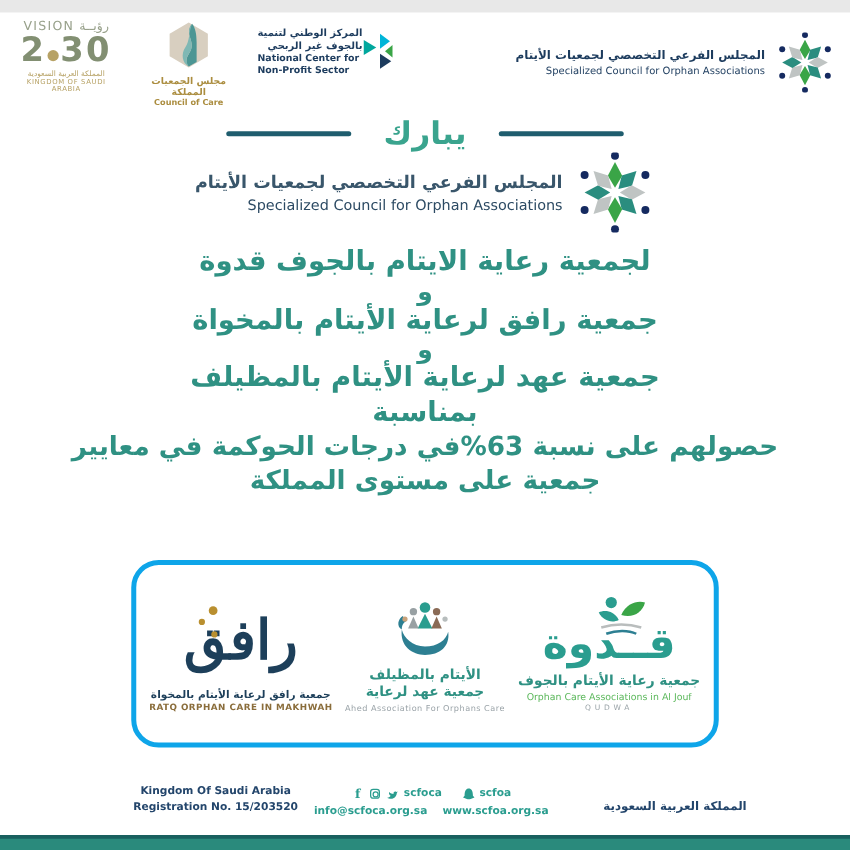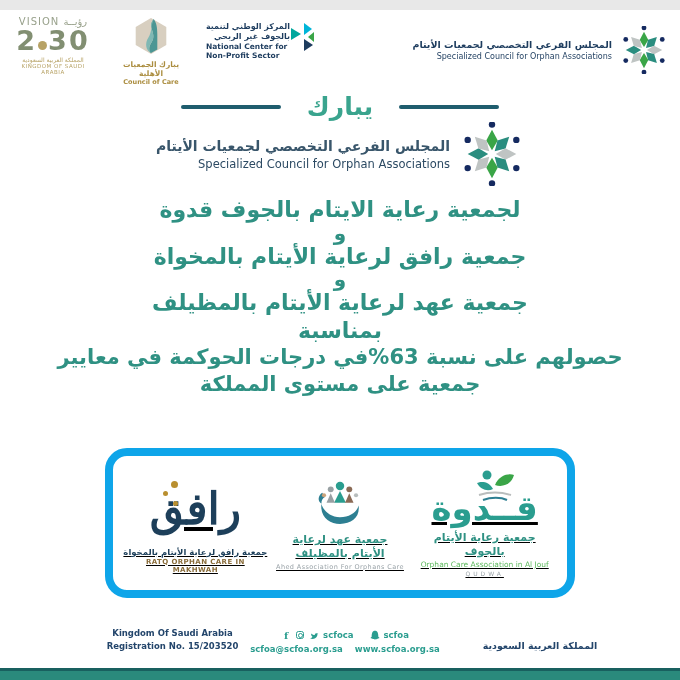--- a/index.html
+++ b/index.html
@@ -14,21 +14,21 @@
   .v2030 { width:86px; text-align:center; color:#8e987e; }
   .v2030 .v-row1 { font-size:10px; letter-spacing:1px; color:#98a18b; }
   .v2030 .v-year { font-size:27px; font-weight:bold; color:#828f72; line-height:1; letter-spacing:2px; }
   .v2030 .v-palm { display:inline-block; width:9px; height:9px; border-radius:50%; background:#b7a265; margin:0 1px; }
   .v2030 .v-sub { font-size:6px; color:#b7a265; margin-top:2px; direction:rtl; }
   .v2030 .v-sub2 { font-size:5.5px; color:#b7a265; letter-spacing:0.5px; }
   .cngo { width:78px; text-align:center; }
   .cngo svg { width:36px; height:40px; }
   .cngo .cngo-ar { font-size:7.5px; color:#ab8d3f; font-weight:bold; direction:rtl; }
   .cngo .cngo-en { font-size:6.5px; color:#ab8d3f; font-weight:bold; }
-  .ncnp { display:flex; gap:0; margin-top:6px; }
+  .ncnp { display:flex; gap:0; align-items:center; margin-top:6px; }
   .ncnp-text { text-align:right; color:#1d3c5e; }
   .ncnp-text .ar { font-size:8px; font-weight:bold; direction:rtl; line-height:1.25; }
   .ncnp-text .en { font-size:7.5px; font-weight:bold; line-height:1.2; text-align:left; }
   .ncnp svg { width:26px; height:30px; }
   .header-right { position:absolute; right:12px; top:16px; display:flex; gap:8px; align-items:center; }
   .hr-text { text-align:right; color:#1d3c5e; }
   .hr-text .ar { font-size:9.5px; font-weight:bold; direction:rtl; }
   .hr-text .en { font-size:8px; margin-top:2px; }
   
   .star-sm { width:48px; height:48px; }
@@ -42,22 +42,22 @@
   .cl-text { text-align:right; color:#2c4a63; }
   .cl-text .ar { font-size:14px; font-weight:bold; direction:rtl; color:#39566b; }
   .cl-text .en { font-size:11.5px; margin-top:3px; color:#2c4a63; }
   
   .main-block { position:absolute; top:186px; left:20px; right:20px; text-align:center; color:#2f9183; font-weight:bold; direction:rtl; }
   .main-block .l-big { font-size:22px; line-height:1.25; }
   .main-block .l-waw { font-size:20px; line-height:0.95; }
   .main-block .l-para { font-size:21px; line-height:1.3; }
   
   .partners { position:absolute; left:105px; top:438px; width:470px; height:150px;
-    border:8px solid #0ea5e9; border-radius:22px; display:flex; align-items:center;
-    justify-content:space-around; padding:16px 10px; background:#fff;text-decoration:underline; }
+    border:4px solid #0ea5e9; border-radius:22px; display:flex; align-items:center;
+    justify-content:space-around; padding:16px 10px; background:#fff; }
   .partner { width:150px; text-align:center; }
   .rafq-mark { position:relative; height:72px; }
   .rafq-word { font-size:44px; font-weight:bold; color:#1d3f5a; line-height:72px; font-family:"DejaVu Serif", serif; }
   .rafq-dot { position:absolute; width:7px; height:7px; border-radius:50%; background:#b98f2f; }
   .rafq-d1 { top:8px; left:48px; }
   .rafq-d2 { top:18px; left:40px; width:5px; height:5px; }
   .rafq-d3 { top:28px; left:50px; width:5px; height:5px; }
   .cap-ar-navy { font-size:8.5px; font-weight:bold; color:#1d3f5a; direction:rtl; margin-top:2px; }
   .cap-en-gold { font-size:7px; font-weight:bold; color:#8a6d3b; letter-spacing:0.4px; margin-top:1px; }
   .ahed-svg { width:54px; height:54px; }
@@ -97,21 +97,21 @@
       <div class="v-sub">المملكة العربية السعودية</div>
       <div class="v-sub2">KINGDOM OF SAUDI ARABIA</div>
     </div>
 
     <div class="cngo">
       <svg viewBox="0 0 40 44">
         <path d="M20 2 L37 12 L37 32 L20 42 L3 32 L3 12 Z" fill="#d8cfc0"></path>
         <path d="M23 3 C15 13 28 19 20 30 C16 36 19 41 20 41 L27 37 L27 20 C27 12 26 7 23 3 Z" fill="#3d8f8f" opacity="0.9"></path>
         <path d="M23 3 C15 13 28 19 20 30 C17 34 18 38 20 41 C14 38 13 30 17 24 C21 18 20 10 23 3 Z" fill="#7fb8b4"></path>
       </svg>
-      <div class="cngo-ar">يبارك الجمعيات الأهلية</div>
+      <div class="cngo-ar">مجلس الجمعيات المملكة</div>
       <div class="cngo-en">Council of Care</div>
     </div>
 
     <div class="ncnp">
       <div class="ncnp-text">
         <div class="ar">المركز الوطني لتنمية</div>
         <div class="ar">بالجوف غير الربحي</div>
         <div class="en">National Center for</div>
         <div class="en">Non-Profit Sector</div>
       </div>
@@ -210,38 +210,38 @@
         <path d="M10 34 C5 31 6 24 11 21 L14 26 C11 28 10 30 10 34 Z" fill="#2d7f92"></path>
         <circle cx="32" cy="13" r="5" fill="#2a9d8f"></circle>
         <path d="M32 19 L39 33 L25 33 Z" fill="#2a9d8f"></path>
         <circle cx="21" cy="17" r="3.5" fill="#98a0a3"></circle>
         <path d="M21 21.5 L26 33 L16 33 Z" fill="#98a0a3"></path>
         <circle cx="43" cy="17" r="3.5" fill="#8a6a55"></circle>
         <path d="M43 21.5 L48 33 L38 33 Z" fill="#8a6a55"></path>
         <circle cx="13" cy="24" r="2.5" fill="#c9a27a"></circle>
         <circle cx="51" cy="24" r="2.5" fill="#b7bdbd"></circle>
       </svg>
+      <div class="cap-ar-teal">الأيتام بالمظيلف</div>
       <div class="cap-ar-teal">جمعية عهد لرعاية</div>
-      <div class="cap-ar-teal">الأيتام بالمظيلف</div>
       <div class="cap-en-gray">Ahed Association For Orphans Care</div>
     </div>
 
     <div class="partner">
       <div class="qudwa-mark">
         <div class="qudwa-word">قــدوة</div>
         <svg class="qudwa-leaves" viewBox="0 0 44 34">
           <circle cx="16" cy="6" r="4.5" fill="#2a9d8f"></circle>
           <path d="M24 16 C28 6 38 4 43 6 C41 14 33 19 24 16 Z" fill="#3aa547"></path>
           <path d="M22 20 C18 12 10 12 6 14 C9 20 16 23 22 20 Z" fill="#2a9d8f"></path>
           <path d="M8 26 C18 23 30 23 40 26" stroke="#b9bdbd" stroke-width="2" fill="none"></path>
           <path d="M12 31 C20 28 30 28 36 31" stroke="#2d7f92" stroke-width="2" fill="none"></path>
         </svg>
       </div>
       <div class="cap-ar-teal">جمعية رعاية الأيتام بالجوف</div>
-      <div class="cap-en-green">Orphan Care Association in Al Jouf</div>
+      <div class="cap-en-green">Orphan Care Associations in Al Jouf</div>
       <div class="cap-letters">QUDWA</div>
     </div>
   </div>
 
   <div class="footer-left">
     <div>Kingdom Of Saudi Arabia</div>
     <div>Registration No. 15/203520</div>
   </div>
 
   <div class="footer-center">
@@ -260,21 +260,21 @@
       <span>scfoca</span>
       <span class="gap"></span>
       <span class="soc-ic">
         <svg viewBox="0 0 12 12" width="10" height="10">
             <path d="M2 8 C2 3 3.5 1 6 1 C8.5 1 10 3 10 8 L11.5 9.5 L9 10.5 C8 11.5 4 11.5 3 10.5 L0.5 9.5 Z" fill="#2a9d8f"></path>
           </svg>
       </span>
       <span>scfoa</span>
     </div>
     <div class="fc-row2">
-      <span>scfoa@scfoa.org.sa</span>
+      <span>info@scfoca.org.sa</span>
       <span>www.scfoa.org.sa</span>
     </div>
   </div>
 
   <div class="footer-right">
     <div>المملكة العربية السعودية</div>
   </div>
 
   <div class="bottom-bar"></div>
 

